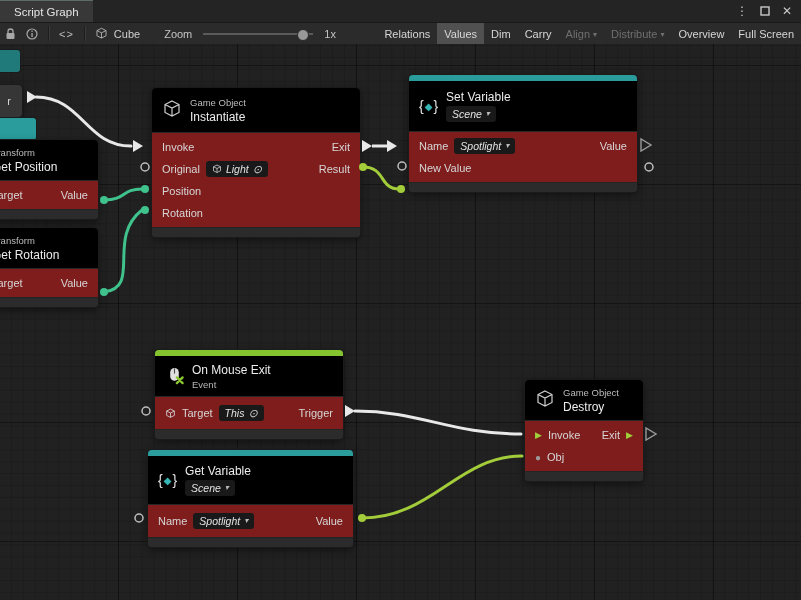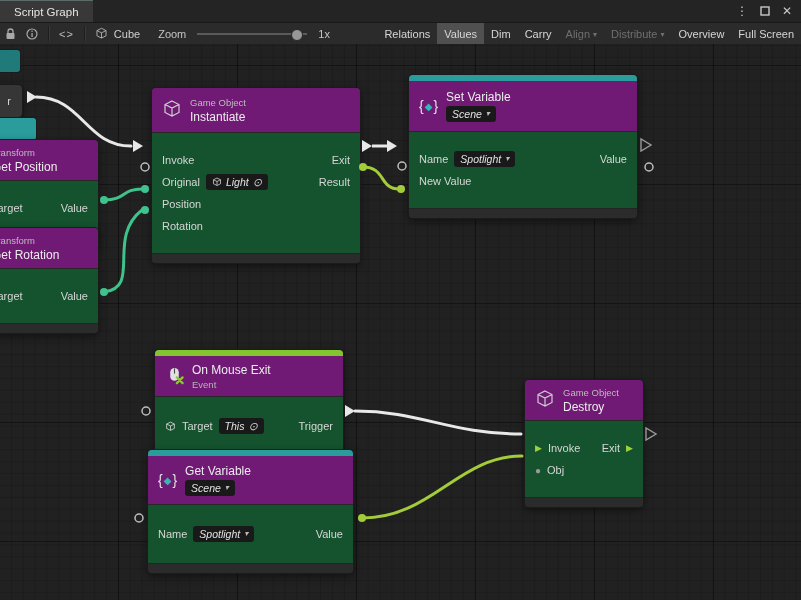--- a/index.html
+++ b/index.html
@@ -32,27 +32,27 @@
       linear-gradient(to right, rgba(0,0,0,.13) 1px, transparent 1px),
       linear-gradient(to bottom, rgba(0,0,0,.13) 1px, transparent 1px);
     background-size:119px 119px,119px 119px,11.9px 11.9px,11.9px 11.9px;
     background-position:-1px 21px,-1px 21px,-1px 1px,-1px 1px;}
 
   
   .node{position:absolute;border-radius:4px;background:#363636;box-shadow:0 0 0 1px #1b1b1b,0 3px 9px rgba(0,0,0,.5);color:#d6d6d6;font-size:11px;z-index:10;}
   .strip{height:6px;border-radius:4px 4px 0 0;}
   .strip.teal{background:#2a9c9c;}
   .strip.green{background:#84c52f;}
-  .hdr{display:flex;align-items:center;gap:8px;padding:4px 10px;background:#701a75;border-radius:4px 4px 0 0;}
+  .hdr{display:flex;align-items:center;gap:8px;padding:4px 10px;background:#000000;border-radius:4px 4px 0 0;}
   .strip + .hdr{border-radius:0;}
   .hdr .txt{display:flex;flex-direction:column;gap:2px;}
   .cat{font-size:9.5px;color:#bdbdbd;line-height:11px;}
   .ttl{font-size:12px;color:#ececec;line-height:14px;}
   .sub{font-size:9.5px;color:#b5b5b5;line-height:11px;}
-  .nbody{background:#14532d;border-top:1px solid #272727;padding:16px 0;}
+  .nbody{background:#7f1d1d;border-top:1px solid #272727;padding:3px 0;}
   .nrow{height:22px;display:flex;align-items:center;padding:0 10px;gap:6px;white-space:nowrap;}
   .grow{flex:1;}
   .ftr{height:9px;background:#2b2b2b;border-top:1px solid #242424;border-radius:0 0 4px 4px;}
   .pill{background:#191919;border-radius:3px;padding:1px 6px;display:inline-flex;align-items:center;gap:4px;color:#e2e2e2;font-size:10.5px;line-height:14px;cursor:default;font-style:italic;}
   .pill .dd{font-size:8px;color:#bbb;}
   .pill .picker{font-size:11px;color:#cfcfcf;}
   .flowarrow{color:#9fd23a;font-size:9px;}
   .portdot{color:#9a9a9a;font-size:10px;}
   .varicon{display:flex;align-items:center;font-size:14px;color:#e0e0e0;gap:1px;}
   .varicon .dmd{color:#35b5b5;font-size:10px;}
@@ -96,21 +96,21 @@
     </div>
     <div class="tsep"></div>
     <div class="titem codeicon">&lt;&gt;</div>
     <div class="tsep"></div>
     <div class="titem">
       <svg width="13" height="13" viewBox="0 0 20 20">
           <path d="M10 2 L17 5.5 V13.5 L10 17 L3 13.5 V5.5 Z M3 5.5 L10 9 L17 5.5 M10 9 V17" fill="none" stroke="#bdbdbd" stroke-width="1.3"></path>
         </svg>
     </div>
     <div class="titem" style="padding-left:1px;">Cube</div>
-    <div class="titem" style="margin-left:8px;color:#c4c4c4;">Zoom</div>
+    <div class="titem" style="margin-left:14px;color:#c4c4c4;">Zoom</div>
     <div class="zoom-track">
       <div class="zoom-thumb"></div>
     </div>
     <div class="titem" style="color:#c4c4c4;">1x</div>
 
     <div style="margin-left:auto;display:flex;align-items:stretch;height:100%;">
       <div class="tbtn">
           <span>Relations</span>
         </div>
       <div class="tbtn active">

